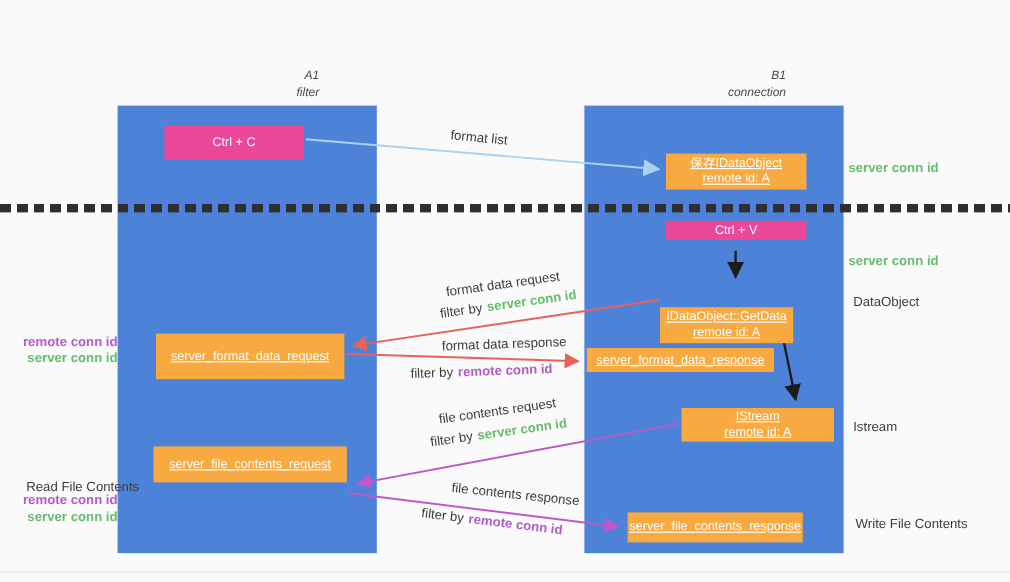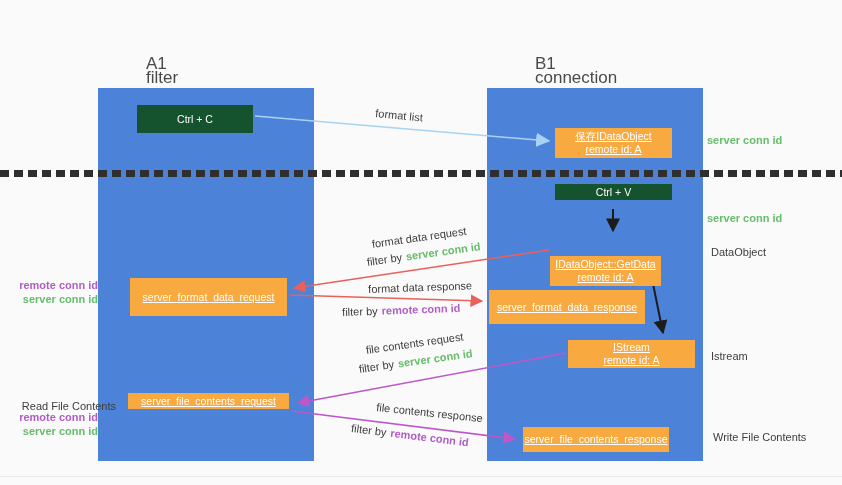--- a/index.html
+++ b/index.html
@@ -1,26 +1,26 @@
 <!DOCTYPE html>
 <html><head>
 <meta charset="utf-8">
 <style>
   * { margin:0; padding:0; box-sizing:border-box; }
   html,body { width:842px; height:485px; }
   body { font-family:"Liberation Sans", sans-serif; background:#fafafa; }
   .stage { position:relative; width:842px; height:485px; background:#fafafa; overflow:hidden; }
   .lane { position:absolute; background:#4d82d9; }
   .title { position:absolute; left:370px; top:11px; font-size:15.5px; color:#383838; line-height:20px; letter-spacing:.3px; }
-  .lane-head { position:absolute; width:120px; text-align:left; font-size:17px; color:#4a4a4a; line-height:14px; top:57px; }
+  .lane-head { position:absolute; width:120px; text-align:right; font-size:10px; color:#4a4a4a; line-height:14px; top:57px;font-style:italic; }
   .dotline { position:absolute; left:0; top:170px; width:842px; height:7px;
              background:repeating-linear-gradient(90deg,#2f2f2f 0 9px,transparent 9px 14px); }
   .node { position:absolute; display:flex; flex-direction:column; align-items:center; justify-content:center;
           color:#fff; font-size:10.5px; line-height:13px; text-align:center; white-space:nowrap; }
-  .green { background:#14532d; }
+  .green { background:#ec4899; }
   .orange { background:#f8a940;text-decoration:underline; }
   .lbl { position:absolute; font-size:11px; color:#3d3d3d; white-space:nowrap; transform-origin:left top; }
   .green-t { color:#66bd6b; font-weight:bold; }
   .purple-t { color:#b05ec5; font-weight:bold; }
   .ralign { text-align:right; }
   .flt > span:first-child { margin-right:4px; }
   svg.arrows { position:absolute; left:0; top:0; pointer-events:none; }
   .baseline-rule { position:absolute; left:0; top:476px; width:842px; height:1px; background:#e9e9e9; }
 </style>
 </head>
@@ -82,30 +82,30 @@
 
   <div class="node orange" style="left:550px;top:256px;width:111px;height:30px">
     <span>IDataObject::GetData</span>
     <span>remote id: A</span>
   </div>
 
   <div class="node orange" style="left:130px;top:278px;width:157px;height:38px">
     <span>server_format_data_request</span>
   </div>
 
-  <div class="node orange" style="left:489px;top:290px;width:156px;height:34px">
+  <div class="node orange" style="left:489px;top:290px;width:156px;height:20px">
     <span>server_format_data_response</span>
   </div>
 
   <div class="node orange" style="left:568px;top:340px;width:127px;height:28px">
     <span>IStream</span>
     <span>remote id: A</span>
   </div>
 
-  <div class="node orange" style="left:128px;top:393px;width:161px;height:16px">
+  <div class="node orange" style="left:128px;top:372px;width:161px;height:30px">
     <span>server_file_contents_request</span>
   </div>
 
   <div class="node orange" style="left:523px;top:427px;width:146px;height:25px">
     <span>server_file_contents_response</span>
   </div>
 
   <div class="lbl" style="left:376px;top:107px;transform:rotate(5.5deg)">format list</div>
 
   <div class="lbl" style="left:371px;top:238px;transform:rotate(-8deg)">format data request</div>

